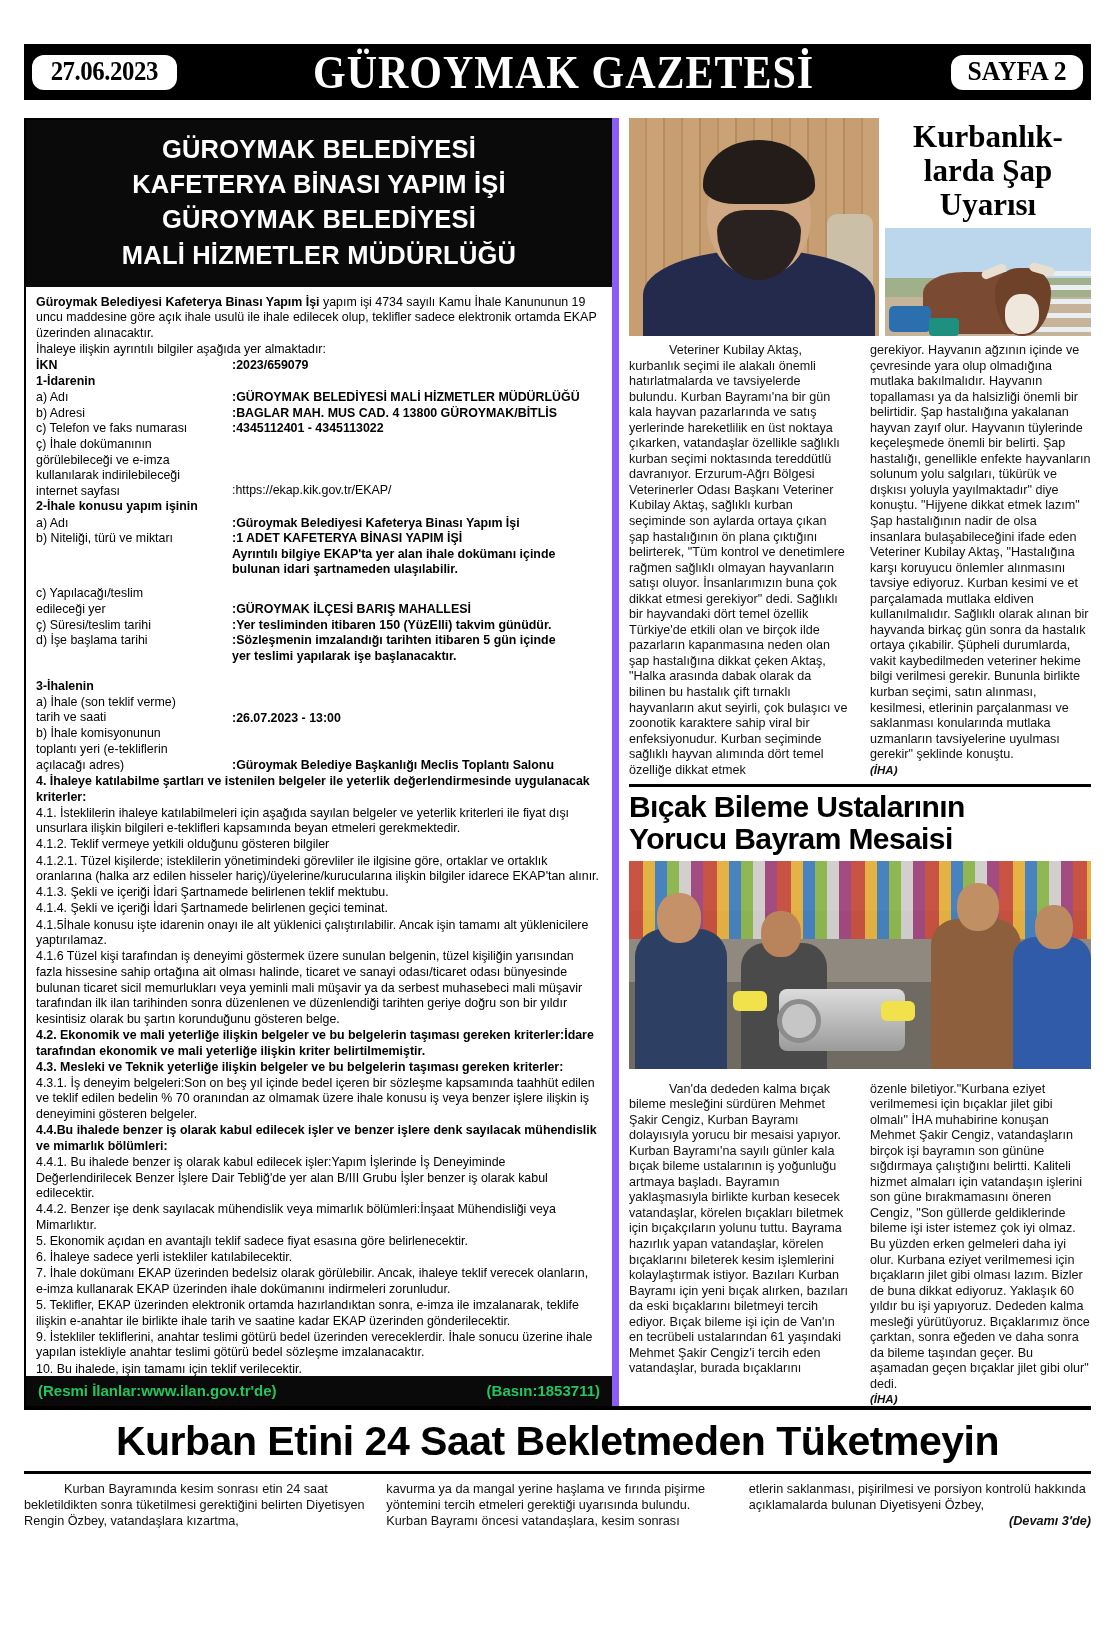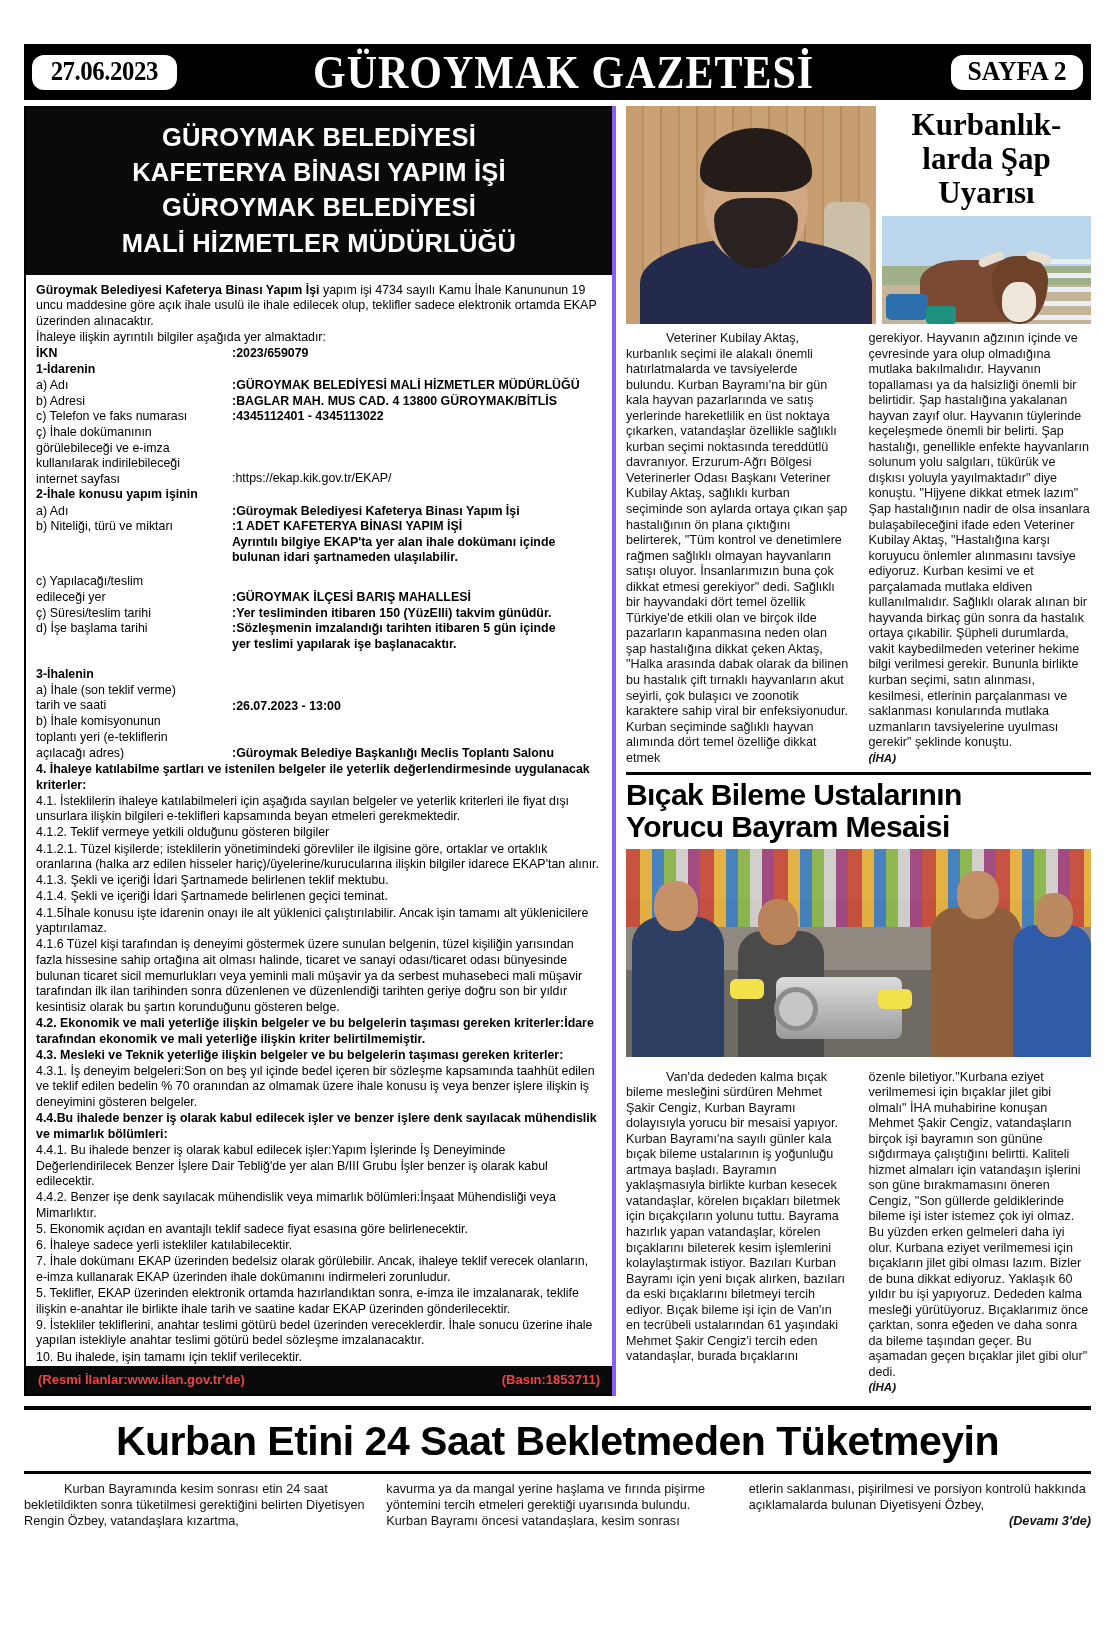--- a/index.html
+++ b/index.html
@@ -60,36 +60,36 @@
     font-weight: bold;
     font-size: 27px;
     color: #000;
     line-height: 1;
     transform: scaleX(0.95);
   }
 
   
   .body-wrap {
     position: absolute;
-    left: 24px; top: 106px;
+    left: 24px; top: 118px;
     width: 1067px; height: 1290px;
     display: flex;
     gap: 0;
   }
   .col-left {
     width: 588px;
     border: 2px solid #000;
     border-right: none;
     display: flex; flex-direction: column;
     background: #fff;
   }
   .col-right {
     width: 479px;
     padding-left: 10px;
-    border-left: 4px solid #8b5cf6;
+    border-left: 7px solid #8b5cf6;
     display: flex; flex-direction: column;
   }
 
   
   .ad-header {
     background: #0a0a0a;
     color: #ffffff;
     text-align: center;
     padding: 12px 14px 14px 14px;
     font-weight: bold;
@@ -109,26 +109,26 @@
   .b { font-weight: bold; }
   .kv { display: flex; }
   .kv .k { width: 196px; flex: 0 0 196px; }
   .kv .v { flex: 1; font-weight: bold; }
   .kv .v.reg { font-weight: normal; }
   .spacer8 { height: 8px; }
   .spacer14 { height: 14px; }
 
   .ad-footer {
     background: #0a0a0a;
-    color: #ef4444;
+    color: #22c55e;
     display: flex;
     justify-content: space-between;
     align-items: flex-start;
     padding: 6px 12px 7px 12px;
-    font-size: 13px;
+    font-size: 15px;
     font-weight: bold;
     margin-top: auto;
   }
 
   
   .top-media {
     display: flex;
     gap: 6px;
     height: 218px;
   }

